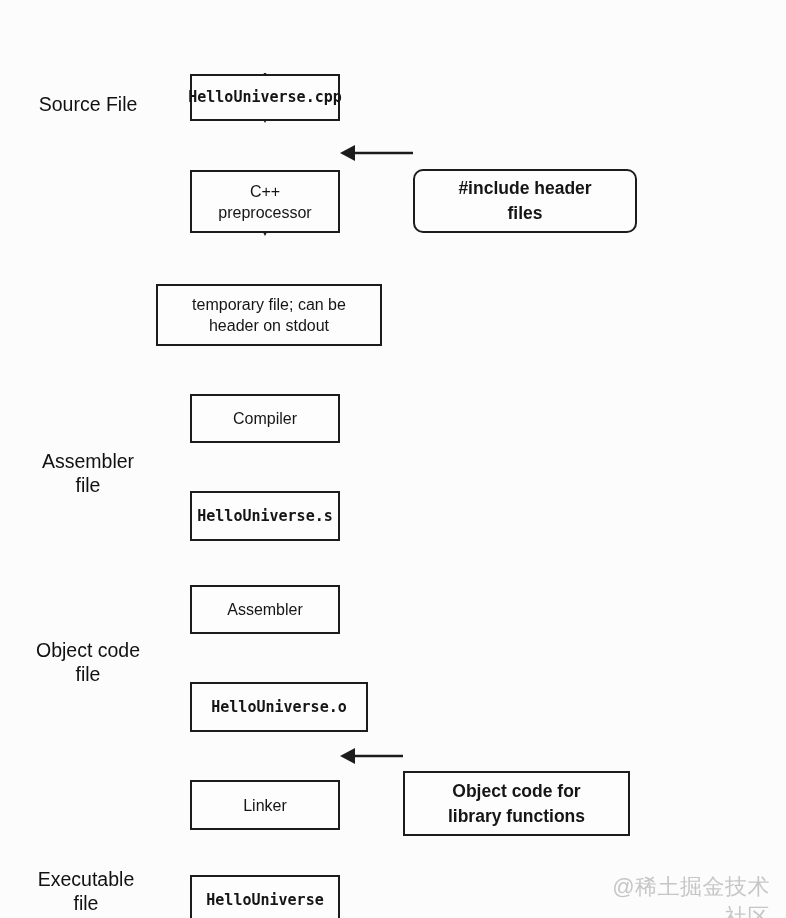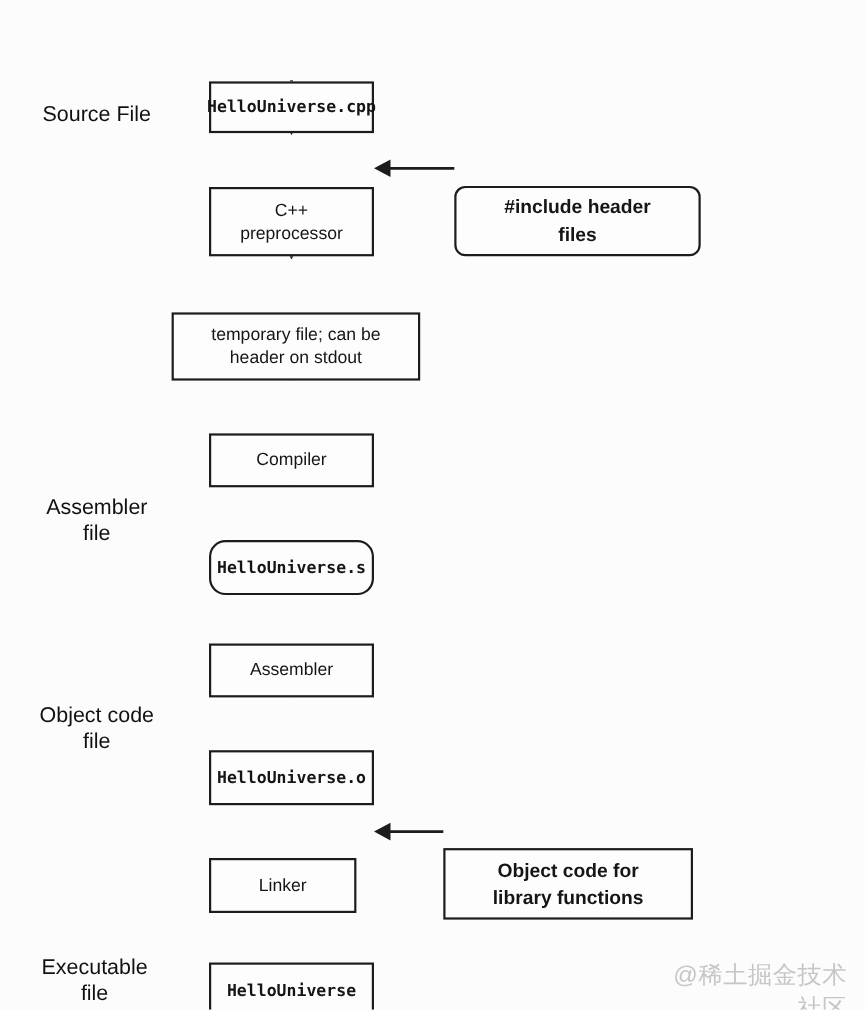--- a/index.html
+++ b/index.html
@@ -124,27 +124,27 @@
   <div class="node mono" style="left:190px; top:26px; width:150px; height:47px;">HelloUniverse.cpp</div>
 
   <div class="node" style="left:190px; top:122px; width:150px; height:63px;">C++
 preprocessor</div>
 
   <div class="node" style="left:156px; top:236px; width:226px; height:62px;">temporary file; can be
 header on stdout</div>
 
   <div class="node" style="left:190px; top:346px; width:150px; height:49px;">Compiler</div>
 
-  <div class="node mono" style="left:190px; top:443px; width:150px; height:50px;border-radius:15px;">HelloUniverse.s</div>
+  <div class="node mono" style="left:190px; top:443px; width:150px; height:50px;">HelloUniverse.s</div>
 
   <div class="node" style="left:190px; top:537px; width:150px; height:49px;">Assembler</div>
 
-  <div class="node mono" style="left:190px; top:634px; width:150px; height:50px;">HelloUniverse.o</div>
+  <div class="node mono" style="left:190px; top:634px; width:178px; height:50px;">HelloUniverse.o</div>
 
-  <div class="node" style="left:190px; top:732px; width:134px; height:50px;">Linker</div>
+  <div class="node" style="left:190px; top:732px; width:150px; height:50px;">Linker</div>
 
   <div class="node mono" style="left:190px; top:827px; width:150px; height:51px;">HelloUniverse</div>
 
   <div class="node input-box" style="left:413px; top:121px; width:224px; height:64px;border-radius:10px;">#include header
 files</div>
 
   <div class="node input-box" style="left:403px; top:723px; width:227px; height:65px;">Object code for
 library functions</div>
 
   <div class="stage-label" style="left:13px; top:92px;">Source File</div>

